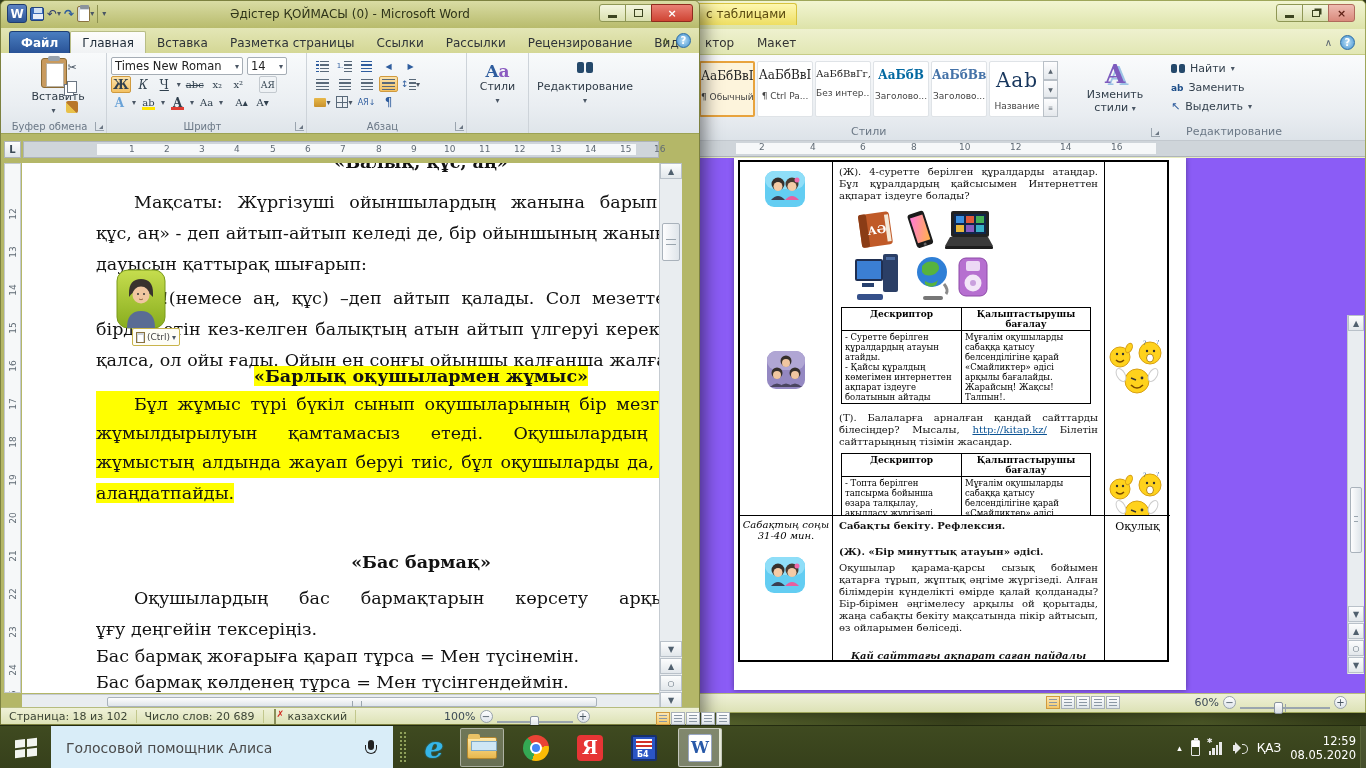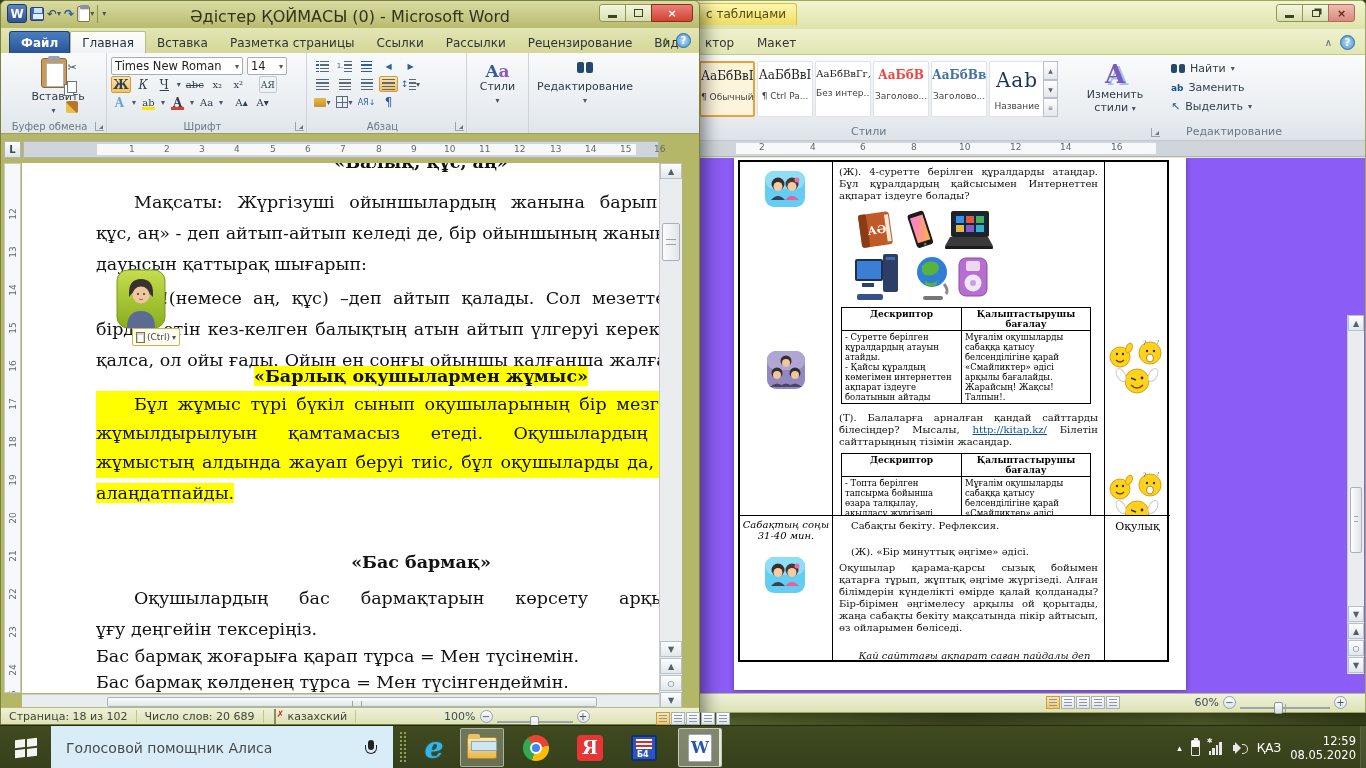--- a/index.html
+++ b/index.html
@@ -27,21 +27,21 @@
   .wbtn.closeR { background:linear-gradient(#eebcb2,#d98a7c); border-color:#b06a5c; color:#5d1f14; font-weight:bold; }
   .rw-tabs { height:26px; position:relative; background:linear-gradient(#eef1cf,#e2e7b4); border-bottom:1px solid #c6cc86; font-size:12px; color:#333; }
   .rw-tabs .rtab { position:absolute; top:4px; padding:3px 8px; }
   .ribbon-right-ctl { position:absolute; right:10px; top:6px; display:flex; gap:8px; align-items:center; }
   .help-circle { width:15px; height:15px; border-radius:50%; background:radial-gradient(#bfe3f7,#3f8fd0); color:#fff; font-weight:bold; font-size:10px; display:flex; align-items:center; justify-content:center; border:1px solid #2d6da6; }
   .rw-ribbon { height:86px; position:relative; background:linear-gradient(#fafbfc,#e9edf1 70%,#dde3e9); border-bottom:1px solid #c2c8ce; }
   .stylebox { position:absolute; top:6px; width:56px; height:56px; background:#fff; border:1px solid #dfe3e7; border-radius:2px; text-align:center; padding-top:6px; cursor:pointer; }
   .stylebox.sel { border:2px solid #e8a33d; background:#fdf4dc; }
   .stylebox .sample { font-family:"DejaVu Serif",serif; font-size:12px; color:#222; white-space:nowrap; overflow:hidden; display:block; }
   .stylebox .sname { font-size:9px; color:#444; display:block; margin-top:9px; white-space:nowrap; overflow:hidden; }
-  .s4 .sample { color:#ef4444; font-weight:bold; } .s5 .sample { color:#4472a8; font-weight:bold; }
+  .s4 .sample { color:#0369a1; font-weight:bold; } .s5 .sample { color:#4472a8; font-weight:bold; }
   .s6 .sample { font-size:20px; color:#17365d; letter-spacing:1px; }
   .gal-scroll { position:absolute; left:352px; top:6px; width:15px; height:56px; display:flex; flex-direction:column; }
   .gal-scroll div { flex:1; border:1px solid #b9c0c7; background:linear-gradient(#fdfdfe,#e4e8ec); font-size:6px; color:#5a6570; display:flex; align-items:center; justify-content:center; }
   .chgstyles { position:absolute; left:385px; top:5px; width:78px; height:66px; text-align:center; font-size:11px; color:#33404d; cursor:pointer; }
   .chg-a { font-size:26px; font-weight:bold; color:#7d5bbe; text-shadow:3px 2px 0 #9cc3e5; font-family:"DejaVu Serif",serif; line-height:28px; }
   .redgrp { position:absolute; left:478px; top:4px; width:168px; font-size:11px; color:#33404d; }
   .redrow { display:flex; align-items:center; gap:5px; padding:3px 2px; cursor:pointer; }
   .binoc { width:14px; height:9px; position:relative; }
   .binoc i { position:absolute; width:6px; height:9px; background:#25496b; border-radius:2px; display:block; }
   .binoc i+i { left:8px; }
@@ -83,21 +83,21 @@
   .lw-title { height:27px; position:relative; background:linear-gradient(#d9dca4,#b8bb6c); border-radius:5px 5px 0 0; }
   .qat { position:absolute; left:6px; top:3px; display:flex; align-items:center; gap:3px; }
   .qicon { height:18px; display:flex; align-items:center; font-size:12px; color:#2c3a6e; }
   .wlogo { width:20px; height:19px; background:linear-gradient(#5c83c4,#2d5596); border:1px solid #1f3c6e; border-radius:3px; color:#fff; font-weight:bold; font-size:12px; display:flex; align-items:center; justify-content:center; }
   .floppy { width:14px; height:14px; background:#3a6ab8; border:1px solid #24437c; border-radius:2px; position:relative; }
   .floppy:before { content:""; position:absolute; left:3px; top:0; width:8px; height:5px; background:#cfe0f4; }
   .floppy:after { content:""; position:absolute; left:2px; bottom:1px; width:10px; height:5px; background:#e8eef8; }
   .clip-ic { width:13px; height:16px; background:#d8dde2; border:1px solid #8a7340; border-radius:2px; position:relative; }
   .clip-ic:before { content:""; position:absolute; left:2px; top:-2px; width:9px; height:4px; background:#8a939c; border-radius:1px; }
   .clip-ic:after { content:""; position:absolute; left:2px; top:3px; width:9px; height:11px; background:#fff; }
-  .lw-title .titletext { position:absolute; left:0; right:0; top:6px; text-align:center; font-size:16px; color:#30351a; }
+  .lw-title .titletext { position:absolute; left:0; right:0; top:6px; text-align:center; font-size:12px; color:#30351a; }
   .lw-tabs { height:25px; position:relative; background:linear-gradient(#e3e6b6,#d4d795); display:flex; align-items:flex-end; padding-left:8px; font-size:12px; color:#2e3338; }
   .ltab { padding:4px 11px 3px; cursor:pointer; }
   .ltab.file { background:linear-gradient(#4a7ec0,#295397); color:#fff; border-radius:3px 3px 0 0; border:1px solid #1e3f74; border-bottom:none; font-weight:bold; }
   .ltab.active { background:linear-gradient(#fdfdfb,#f0f2f4); border:1px solid #b8bd86; border-bottom:none; border-radius:2px 2px 0 0; color:#1e2b38; }
   .lw-tabctl { position:absolute; right:8px; top:5px; display:flex; gap:7px; align-items:center; color:#4a5420; font-size:10px; }
   .lw-ribbon { height:81px; position:relative; background:linear-gradient(#f8fafb,#eaeef2 65%,#dfe5ea); border-bottom:1px solid #9ca253; display:flex; }
   .grp { position:relative; border-right:1px solid #cdd3d9; height:100%; padding-top:3px; }
   .grp-label { position:absolute; bottom:1px; left:0; right:8px; text-align:center; font-size:10px; color:#6b7886; white-space:nowrap; }
   .grp-label .dlg { position:absolute; right:-6px; bottom:1px; }
   .paste-big { width:44px; margin:2px auto 0; text-align:center; font-size:11px; color:#2f3b47; cursor:pointer; }
@@ -192,21 +192,21 @@
   .sigbars:before { content:"✱"; position:absolute; left:-2px; top:-4px; font-size:7px; color:#e8e8e8; }
   .speaker { width:15px; height:14px; position:relative; }
   .speaker:before { content:""; position:absolute; left:0; top:4px; width:4px; height:6px; background:#e8e8e8; }
   .speaker i { position:absolute; left:2px; top:1px; border-left:6px solid #e8e8e8; border-top:6px solid transparent; border-bottom:6px solid transparent; }
   .speaker:after { content:""; position:absolute; left:9px; top:3px; width:5px; height:8px; border:1.5px solid #e8e8e8; border-left:none; border-radius:0 6px 6px 0; }
   .clockbox { text-align:right; font-size:11.5px; line-height:14px; padding-right:6px; }
   .showdesk { position:absolute; right:0; top:0; width:6px; height:43px; border-left:1px solid #5a653a; background:rgba(255,255,255,.08); }
 
   
   .stage-cell { font-size:10px; font-style:italic; text-align:center; padding-top:3px; font-family:"DejaVu Serif",serif; }
-  .bold { font-weight:normal;margin-left:12px; } .ital { font-style:italic; }
+  .bold { font-weight:bold; } .ital { font-style:italic; }
   .okulyk { font-size:11px; text-align:center; padding-top:4px; font-family:"DejaVu Serif",serif; }
 </style>
 </head>
 <body>
 
 <div class="desktop">
 
   <div class="abs rwin">
     <div class="rw-title">
       <div class="ctx-tab">с таблицами</div>
@@ -467,21 +467,21 @@
                 <circle cx="14" cy="16.5" r="4.5" fill="#f5cba6"></circle>
               <path d="M7 30 q7 -8 14 0 z" fill="#3a3f52"></path>
               <circle cx="28" cy="14" r="6.5" fill="#473a32"></circle>
                 <circle cx="28" cy="16.5" r="4.5" fill="#f5cba6"></circle>
               <circle cx="33" cy="10" r="2.5" fill="#f06aac"></circle>
               <path d="M21 30 q7 -8 14 0 z" fill="#e75fa0"></path>
             </svg>
           </div>
           <div style="padding:2px 2px">
             <div class="rcell bold">Сабақты бекіту. Рефлексия.</div>
-            <div class="rcell bold" style="margin-top:10px">(Ж). «Бір минуттық әңгіме» әдісі.</div>
+            <div class="rcell bold" style="margin-top:10px">(Ж). «Бір минуттық атауын» әдісі.</div>
             <div class="rcell">Оқушылар қарама-қарсы сызық бойымен қатарға тұрып, жұптық әңгіме жүргізеді. Алған білімдерін күнделікті өмірде қалай қолданады? Бір-бірімен әңгімелесу арқылы ой қорытады, жаңа сабақты бекіту мақсатында пікір айтысып, өз ойларымен бөліседі.</div>
             <div class="rcell bold ital" style="margin-top:12px;text-align:center">Қай сайттағы ақпарат саған пайдалы деп ойлайсың?</div>
           </div>
           <div>
             <div class="okulyk">Оқулық</div>
           </div>
         </div>
       </div>
       <div class="rv-scroll">
         <div class="sc-btn">▲</div>

